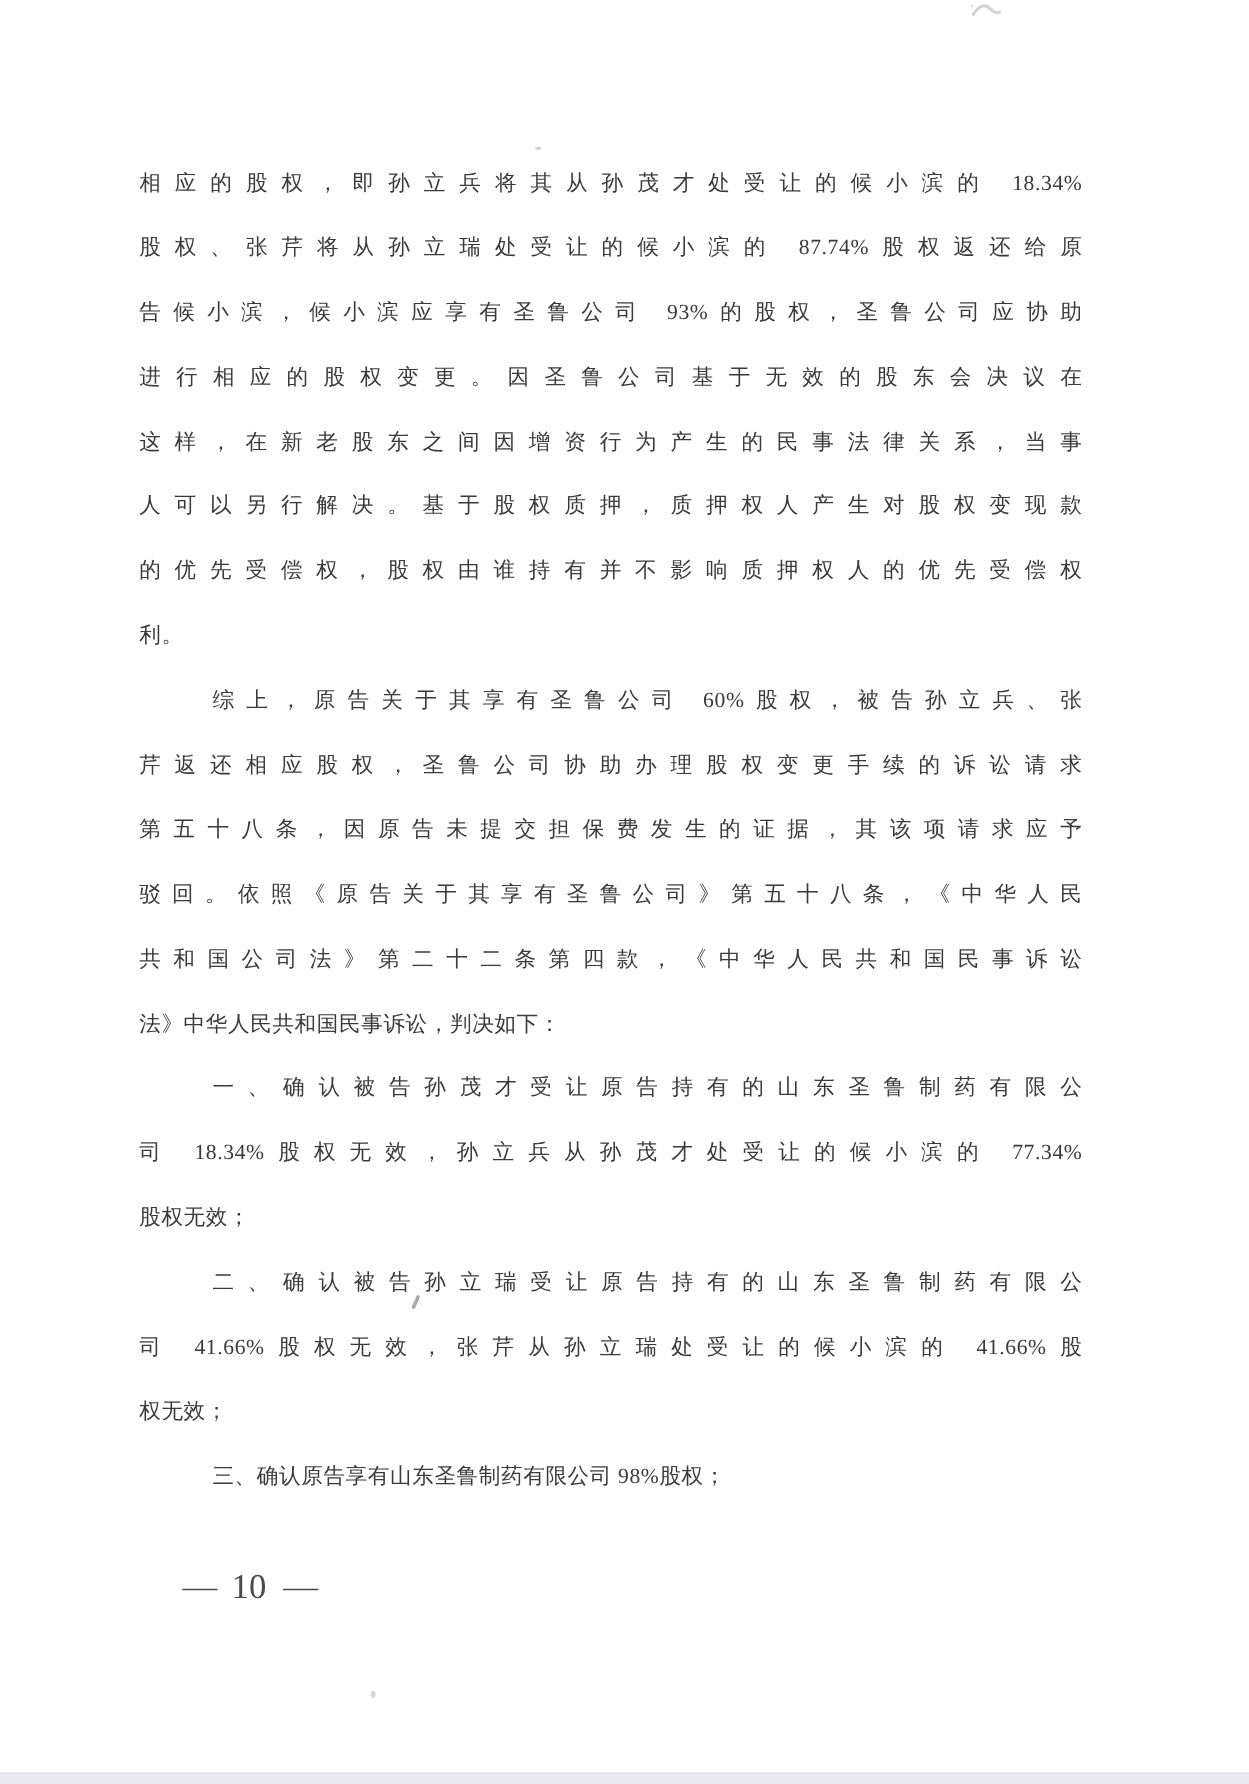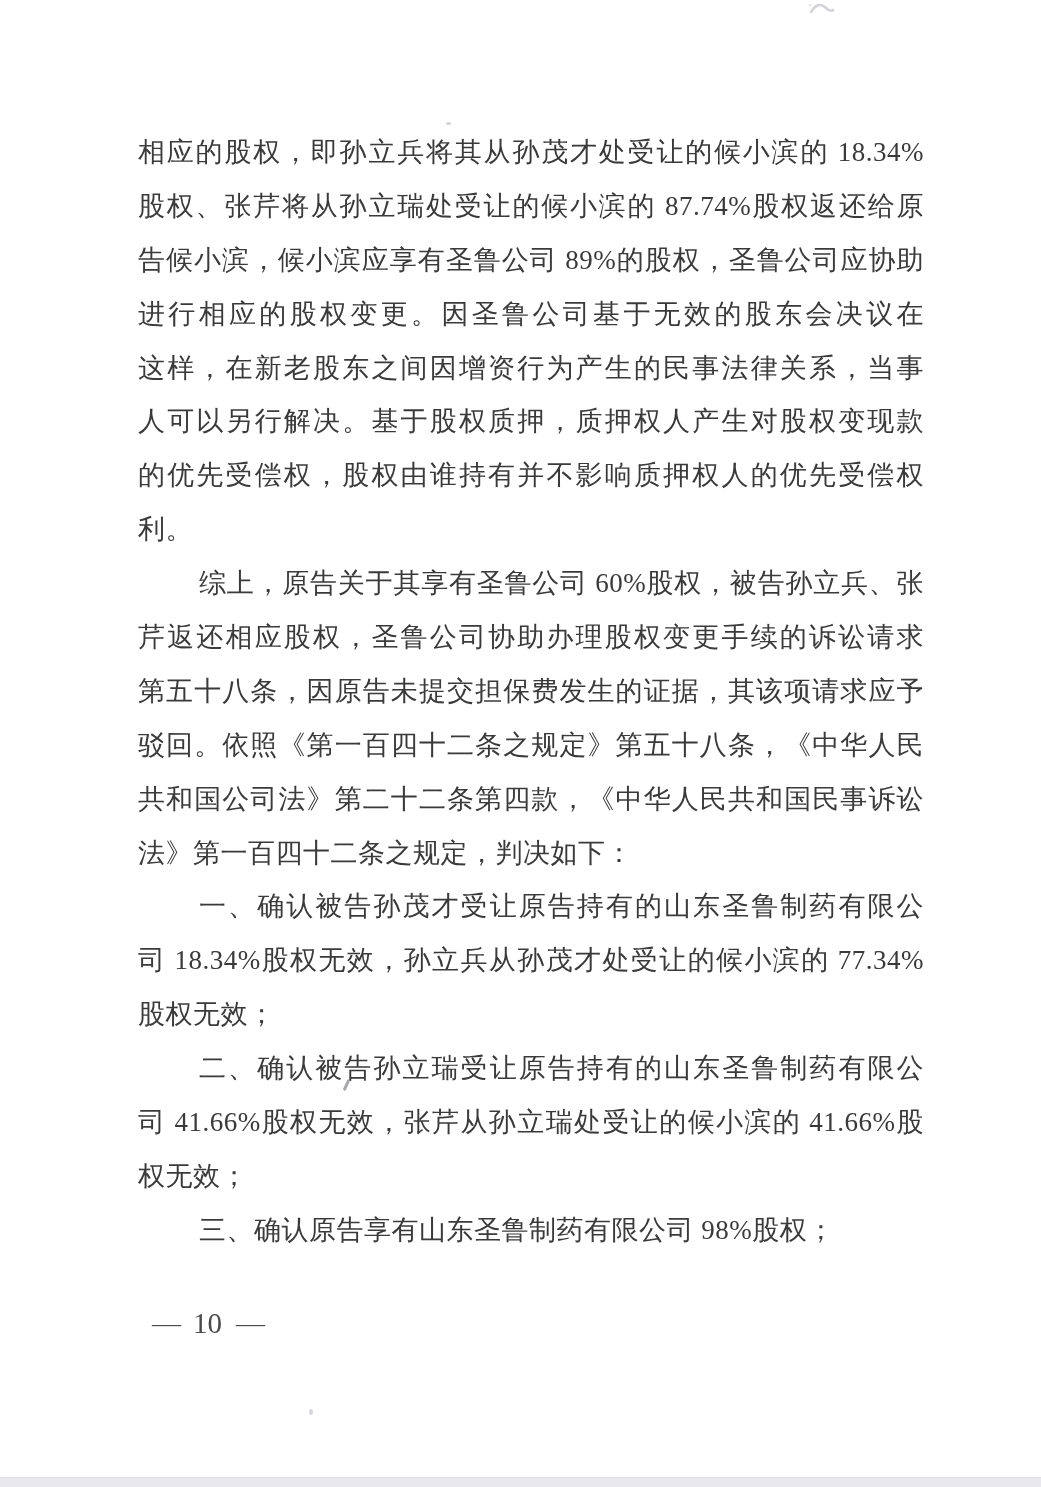--- a/index.html
+++ b/index.html
@@ -10,25 +10,25 @@
   #scan-page {
     position: relative;
     width: 1041px;
     height: 1487px;
     background: #ffffff;
     overflow: hidden;
     font-family: "Liberation Serif", "DejaVu Serif", serif;
   }
   #judgment-text {
     position: absolute;
-    left: 138px;
+    left: 116px;
     top: 126px;
     width: 786px;
     color: #3a3a3a;
-    font-size: 27px;
+    font-size: 18px;
     letter-spacing: 0.5px;
   }
   .text-line {
     width: 100%;
     height: 53.9px;
     line-height: 53.9px;
     text-align: justify;
     text-align-last: left;
     white-space: nowrap;
     overflow: hidden;
@@ -110,32 +110,32 @@
     <path d="M3,11 C8,3 13,2 18,7 C21,10 24,10 25,9" fill="none" stroke="#b2b2ba" stroke-width="2.6" stroke-linecap="round"></path>
     <circle cx="2" cy="4" r="1" fill="#bcbcc4"></circle>
   </svg>
 
   <div id="speck-top" class="speck"></div>
 
   <div id="judgment-text">
 
   <div class="text-line just">相应的股权，即孙立兵将其从孙茂才处受让的候小滨的 18.34%</div>
       <div class="text-line just">股权、张芹将从孙立瑞处受让的候小滨的 87.74%股权返还给原</div>
-      <div class="text-line just">告候小滨，候小滨应享有圣鲁公司 89%的股权，圣鲁公司应协助</div>
+      <div class="text-line just">告候小滨，候小滨应享有圣鲁公司 93%的股权，圣鲁公司应协助</div>
       <div class="text-line just">进行相应的股权变更。因圣鲁公司基于无效的股东会决议在</div>
       <div class="text-line just">这样，在新老股东之间因增资行为产生的民事法律关系，当事</div>
       <div class="text-line just">人可以另行解决。基于股权质押，质押权人产生对股权变现款</div>
       <div class="text-line just">的优先受偿权，股权由谁持有并不影响质押权人的优先受偿权</div>
       <div class="text-line">利。</div>
       <div class="text-line indent just">综上，原告关于其享有圣鲁公司 60%股权，被告孙立兵、张</div>
       <div class="text-line just">芹返还相应股权，圣鲁公司协助办理股权变更手续的诉讼请求</div>
       <div class="text-line just">第五十八条，因原告未提交担保费发生的证据，其该项请求应予</div>
-      <div class="text-line just">驳回。依照《第一百四十二条之规定》第五十八条，《中华人民</div>
+      <div class="text-line just">驳回。依照《原告关于其享有圣鲁公司》第五十八条，《中华人民</div>
       <div class="text-line just">共和国公司法》第二十二条第四款，《中华人民共和国民事诉讼</div>
-      <div class="text-line">法》第一百四十二条之规定，判决如下：</div>
+      <div class="text-line">法》中华人民共和国民事诉讼，判决如下：</div>
       <div class="text-line indent just">一、确认被告孙茂才受让原告持有的山东圣鲁制药有限公</div>
       <div class="text-line just">司 18.34%股权无效，孙立兵从孙茂才处受让的候小滨的 77.34%</div>
       <div class="text-line">股权无效；</div>
       <div class="text-line indent just">二、确认被告孙立瑞受让原告持有的山东圣鲁制药有限公</div>
       <div class="text-line just">司 41.66%股权无效，张芹从孙立瑞处受让的候小滨的 41.66%股</div>
       <div class="text-line">权无效；</div>
       <div class="text-line indent">三、确认原告享有山东圣鲁制药有限公司 98%股权；</div>
     </div>
 
   <div id="stray-tick"></div>

